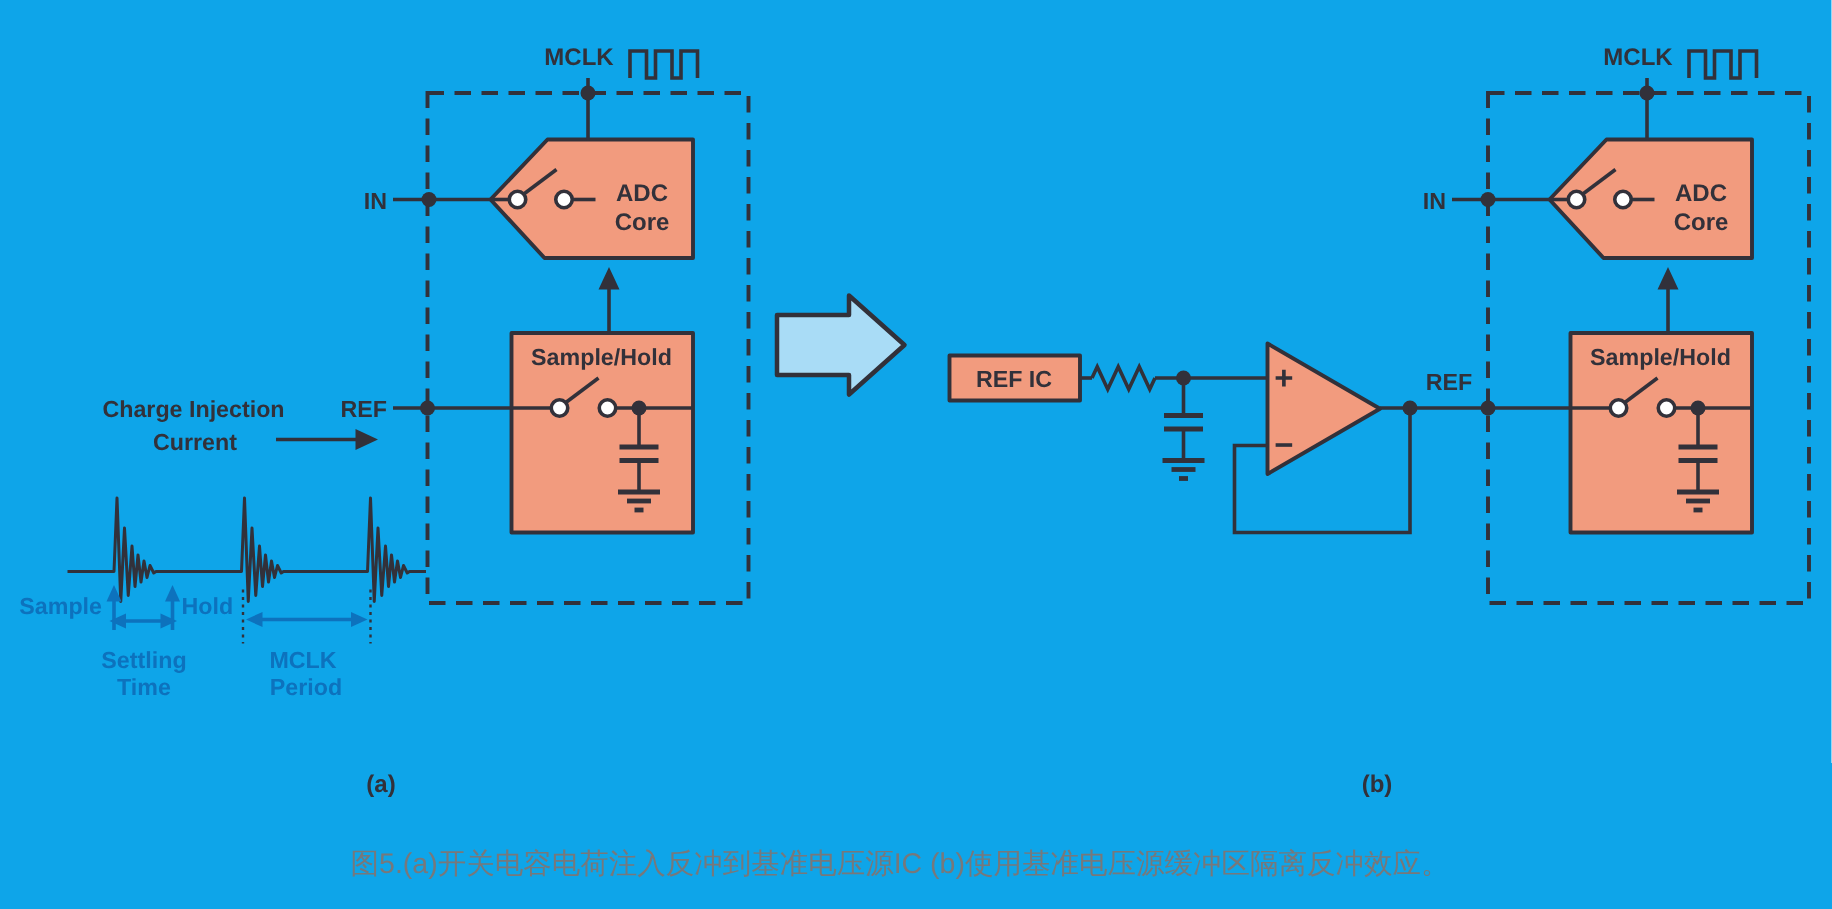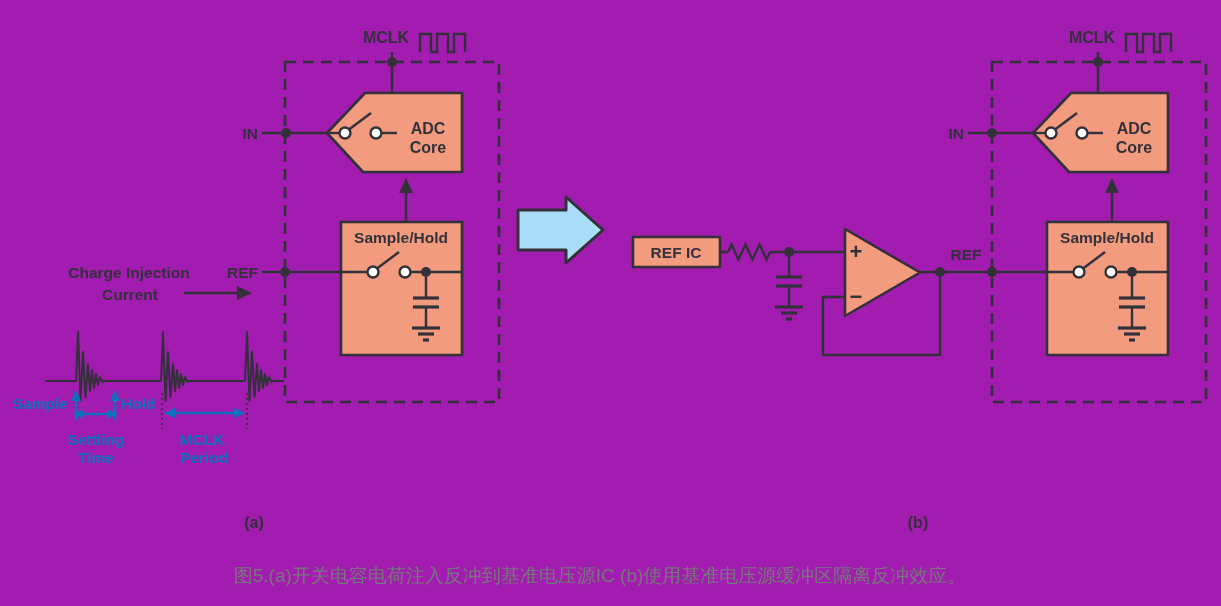--- a/index.html
+++ b/index.html
@@ -1,20 +1,20 @@
 <!DOCTYPE html>
 <html style="--ink: #32313A; --salmon: #F29B7E; --blue: #0D72BD; --lightblue: #A9DCF6; --gray: #77787B;"><head>
 <meta charset="utf-8">
 <style>
   :root{
     --ink:#32313A; --salmon:#F29B7E; --blue:#0D72BD;
     --lightblue:#A9DCF6; --gray:#77787B;
   }
   html,body{margin:0;padding:0;background:#fff;}
-  .canvas{position:relative;width:1221px;height:606px;background:#a21caf;overflow:hidden;}
+  .canvas{position:relative;width:1221px;height:606px;background:#0ea5e9;overflow:hidden;}
   svg{display:block;}
   .t{font-family:"Liberation Sans","DejaVu Sans",sans-serif;font-weight:700;fill:var(--ink);font-size:16px;}
   .t-sm{font-size:15.5px;}
   .t-blue{fill:var(--blue);font-size:15.5px;}
   .t-sign{font-size:22px;}
   .t-cap{font-family:"Liberation Sans","DejaVu Sans",sans-serif;font-weight:400;fill:var(--gray);font-size:19px;}
   .wire{stroke:var(--ink);stroke-width:2.4;fill:none;}
   .thin{stroke-width:2;}
   .plate{stroke:var(--ink);stroke-width:3.2;fill:none;}
   .blk{fill:var(--salmon);stroke:var(--ink);stroke-width:2.6;stroke-linejoin:round;}

